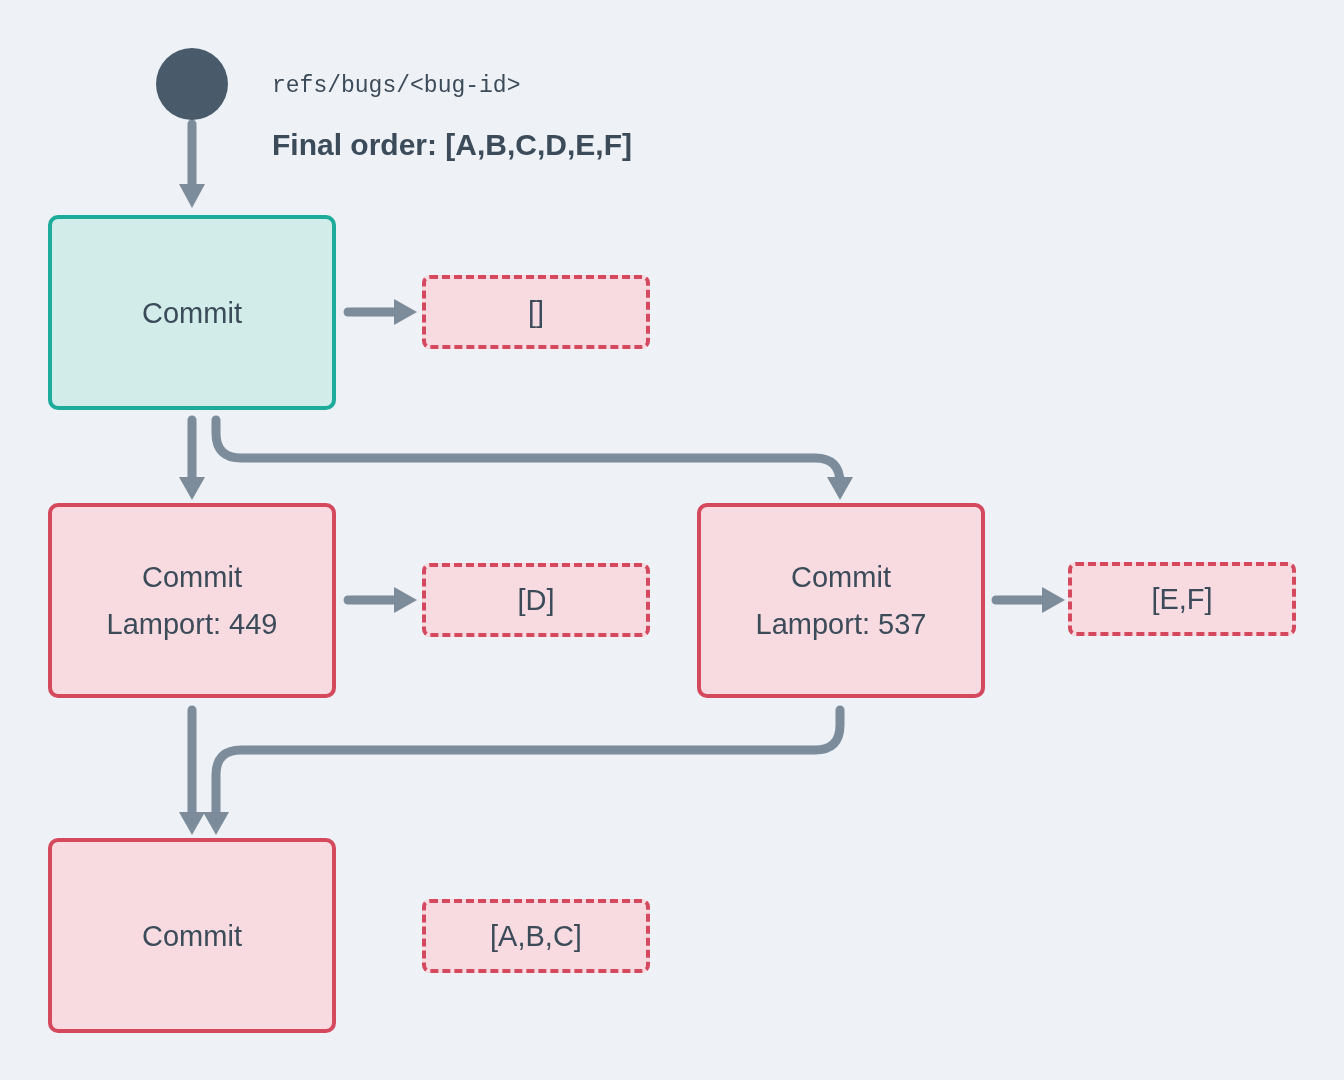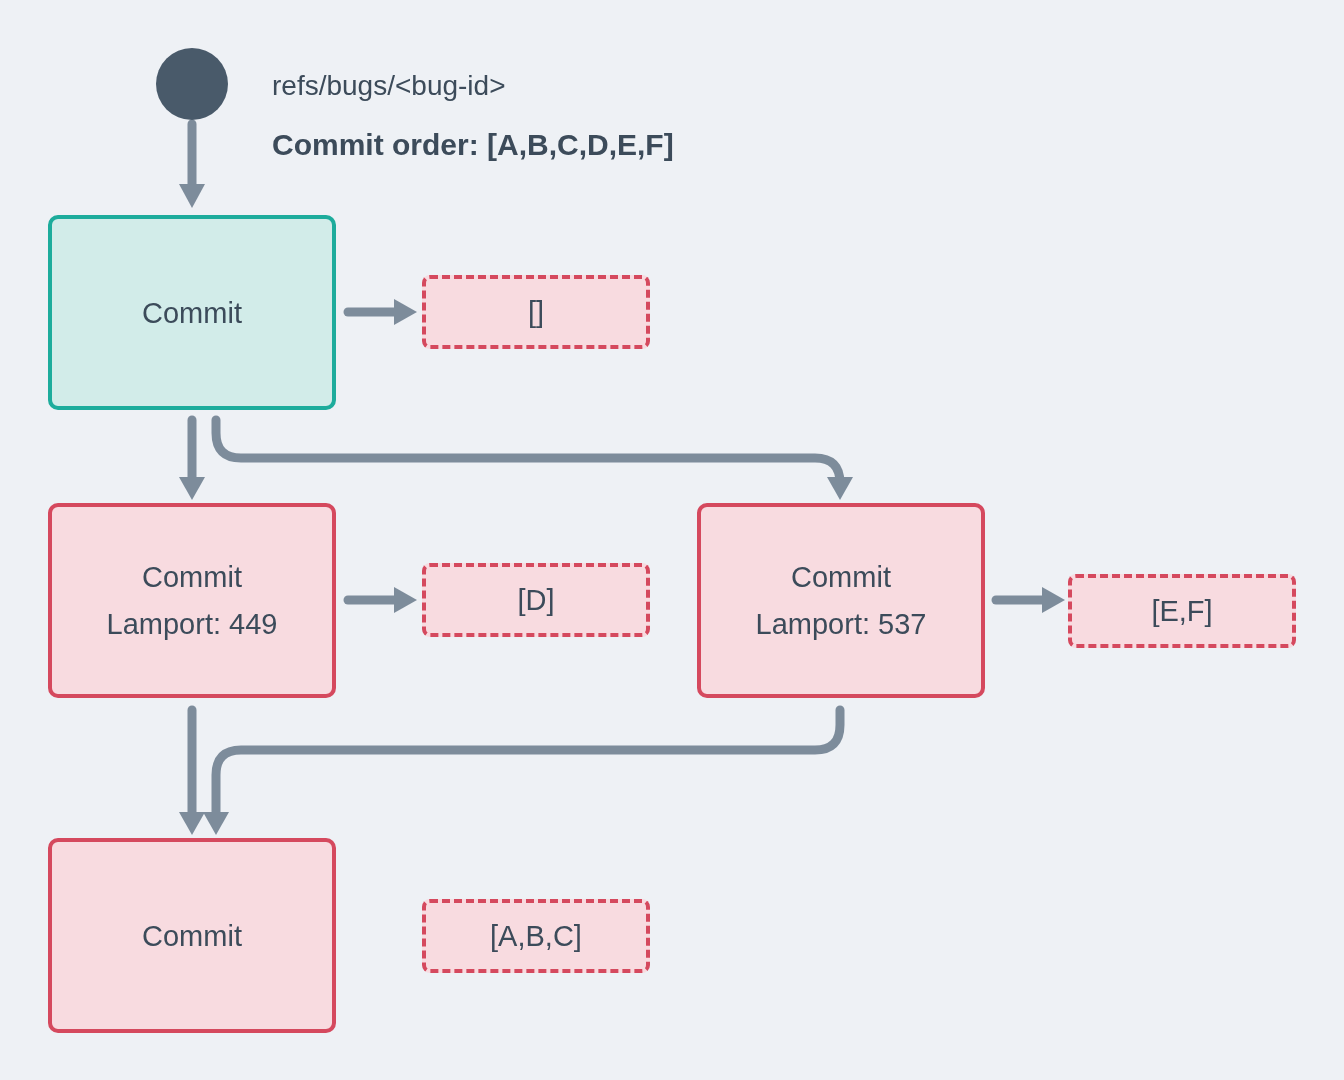--- a/index.html
+++ b/index.html
@@ -40,23 +40,24 @@
     top: 48px;
     width: 72px;
     height: 72px;
     border-radius: 50%;
     background: #495a6a;
   }
   .ref-label {
     position: absolute;
     left: 272px;
     top: 68px;
-    font-size: 28px;
+    font-size: 23px;
     line-height: 36px;
     white-space: nowrap;
+    font-family: Liberation Mono, monospace;
   }
   .final-order {
     position: absolute;
     left: 272px;
     top: 126px;
     font-size: 30px;
     line-height: 38px;
     font-weight: bold;
     white-space: nowrap;
   }
@@ -97,21 +98,21 @@
     font-size: 29px;
     white-space: nowrap;
   }
   
   .pos-commit-864 { left: 48px;  top: 215px; }
   .pos-commit-246 { left: 48px;  top: 503px; }
   .pos-commit-537 { left: 697px; top: 503px; }
   .pos-commit-127 { left: 48px;  top: 838px; }
   .pos-payload-0  { left: 422px;  top: 275px; }
   .pos-payload-1  { left: 422px;  top: 563px; }
-  .pos-payload-2  { left: 1068px; top: 574px; }
+  .pos-payload-2  { left: 1068px; top: 562px; }
   .pos-payload-3  { left: 422px;  top: 899px; }
 </style>
 </head>
 <body>
 
 <div class="diagram">
 
   <svg class="edges" width="1344" height="1080" viewBox="0 0 1344 1080">
     <g>
       <path class="shaft" d="M192 124 L192 184"></path>
@@ -142,21 +143,21 @@
       <polygon class="head" points="179,812 205,812 192,835"></polygon>
     </g>
     <g>
       <path class="shaft" d="M840 710 L840 725 Q840 750 815 750 L241 750 Q216 750 216 775 L216 812"></path>
       <polygon class="head" points="203,812 229,812 216,835"></polygon>
     </g>
   </svg>
 
   <div class="ref-circle"></div>
   <div class="ref-label">refs/bugs/&lt;bug-id&gt;</div>
-  <div class="final-order">Commit order: [A,B,C,D,E,F]</div>
+  <div class="final-order">Final order: [A,B,C,D,E,F]</div>
 
   <div class="commit teal pos-commit-864">
     <div>Commit</div>
   </div>
 
   <div class="commit pink pos-commit-246">
     <div>Commit</div>
     <div>Lamport: 449</div>
   </div>
 

